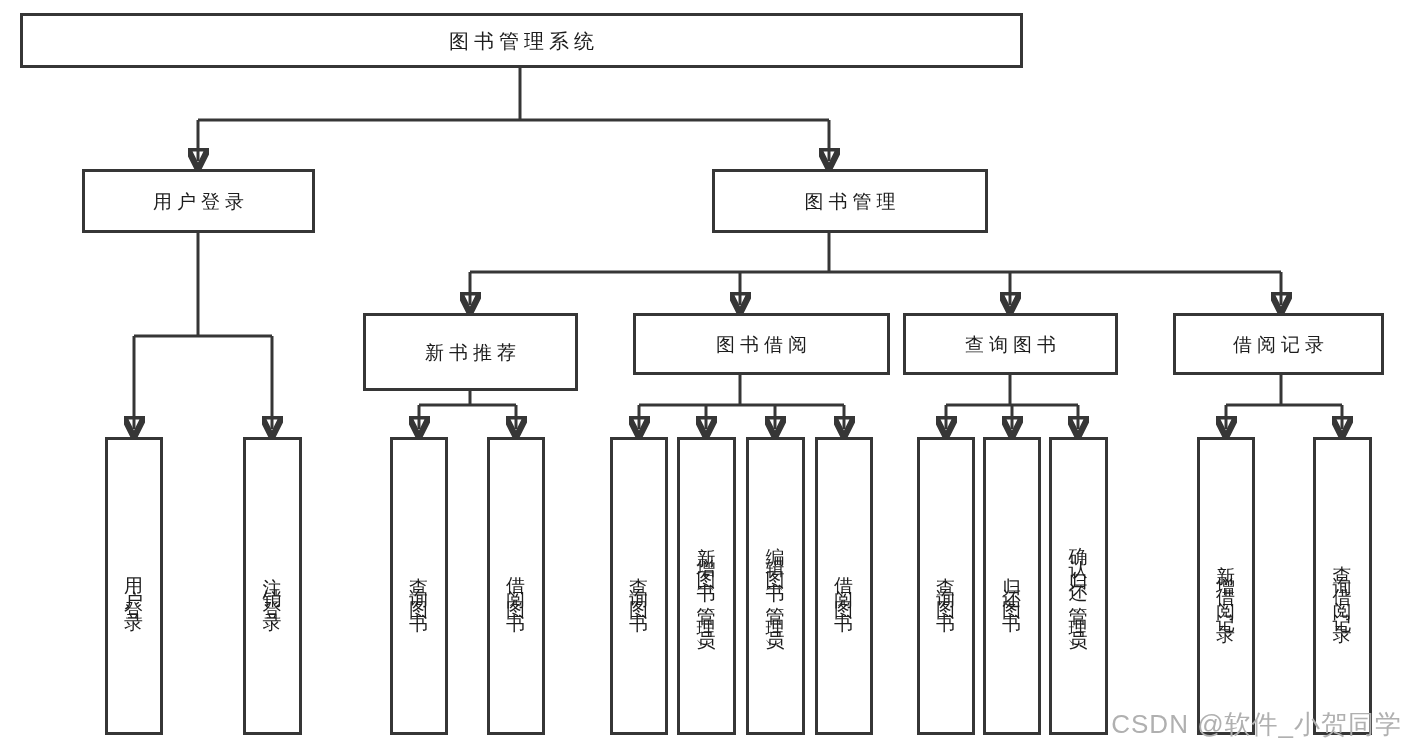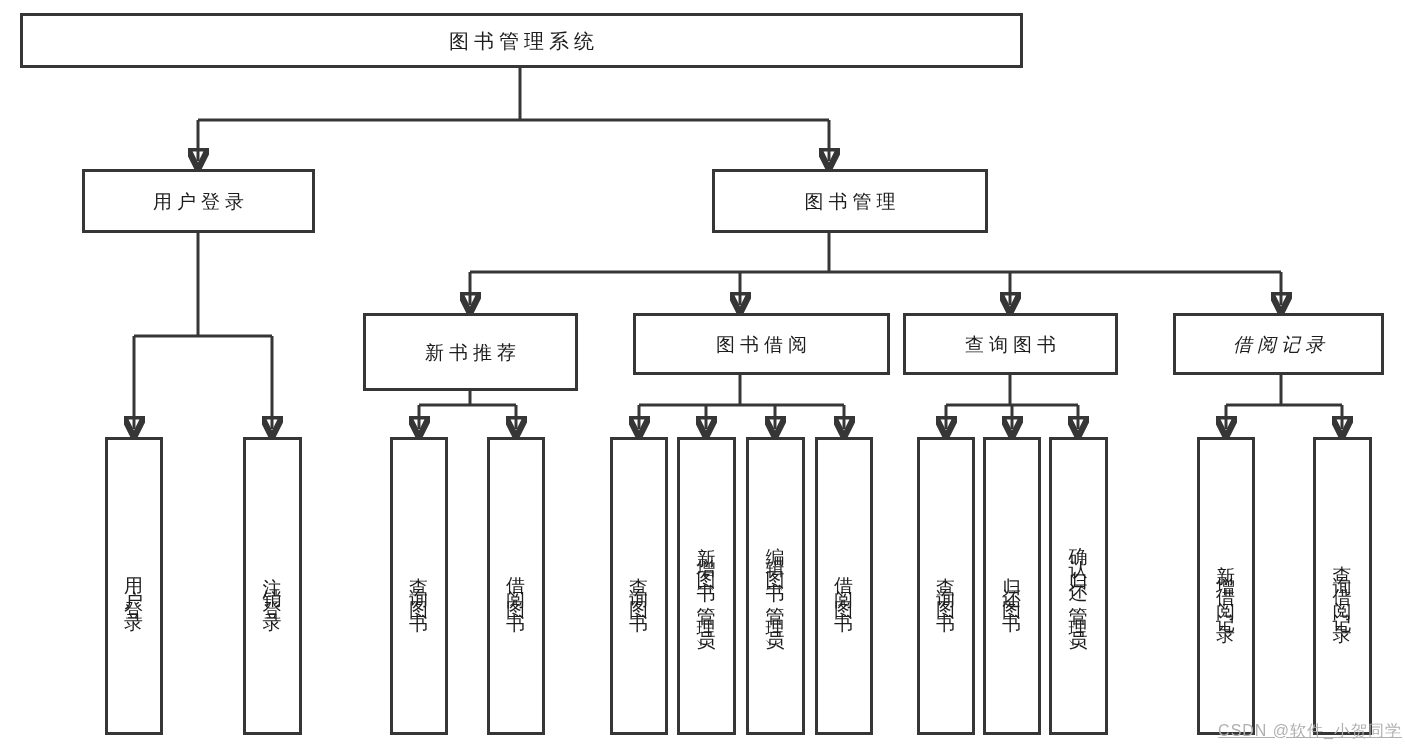--- a/index.html
+++ b/index.html
@@ -46,26 +46,25 @@
     text-orientation: mixed;
     font-size: 19px;
     letter-spacing: 12px;
     text-indent: 0;
     line-height: 1;
   }
   .watermark {
     position: absolute;
     right: 3px;
     bottom: 5px;
-    font-size: 16px;
+    font-size: 26px;
     color: #b0b0b0;
     letter-spacing: 1px;
     z-index: 10;
     white-space: nowrap;
-    text-decoration: underline;
   }
 </style>
 </head>
 <body>
 
 <div class="canvas">
 
   <svg class="connectors" width="1405" height="747" viewBox="0 0 1405 747" xmlns="http://www.w3.org/2000/svg">
     <defs>
       <marker id="arrow" viewBox="0 0 10 10" refX="6" refY="5" markerWidth="7" markerHeight="7" orient="auto">
@@ -126,21 +125,21 @@
 
   <div class="box" style="left:363px; top:313px; width:215px; height:78px;">
     <span class="label">新书推荐</span>
   </div>
   <div class="box" style="left:633px; top:313px; width:257px; height:62px;">
     <span class="label">图书借阅</span>
   </div>
   <div class="box" style="left:903px; top:313px; width:215px; height:62px;">
     <span class="label">查询图书</span>
   </div>
-  <div class="box" style="left:1173px; top:313px; width:211px; height:62px;font-style:italic;">
+  <div class="box" style="left:1173px; top:313px; width:211px; height:62px;">
     <span class="label">借阅记录</span>
   </div>
 
   <div class="box vert" style="left:105px; top:437px; width:58px; height:298px;">
     <span class="label">用户登录</span>
   </div>
   <div class="box vert" style="left:243px; top:437px; width:59px; height:298px;">
     <span class="label">注销登录</span>
   </div>
 

